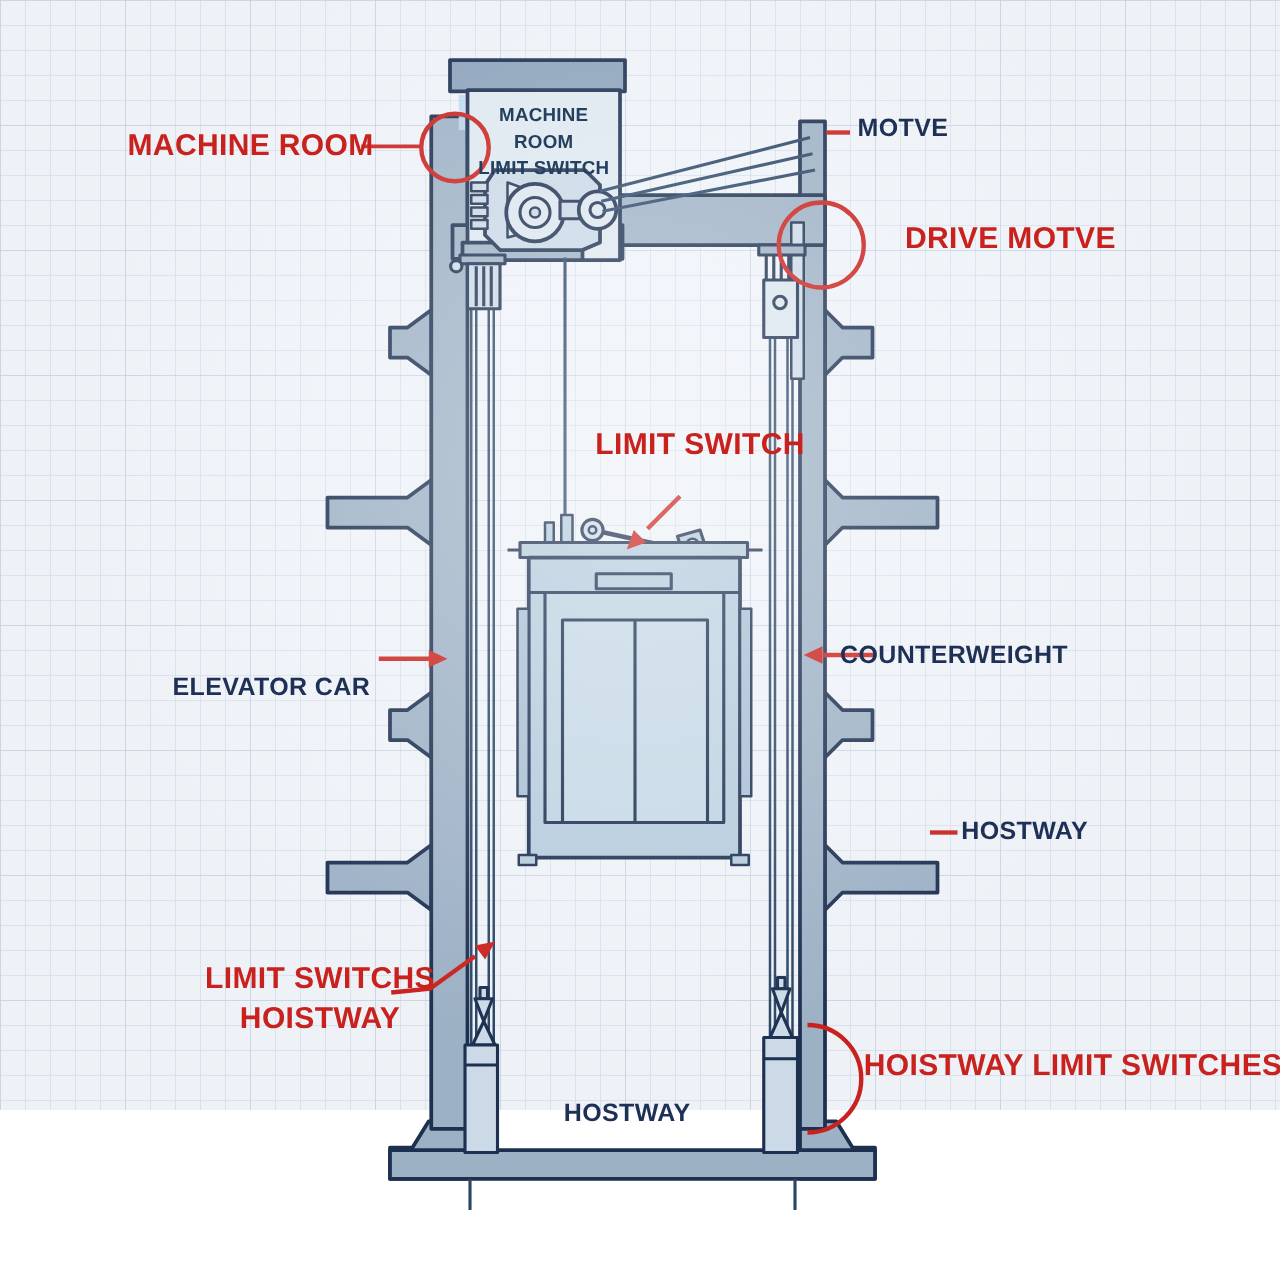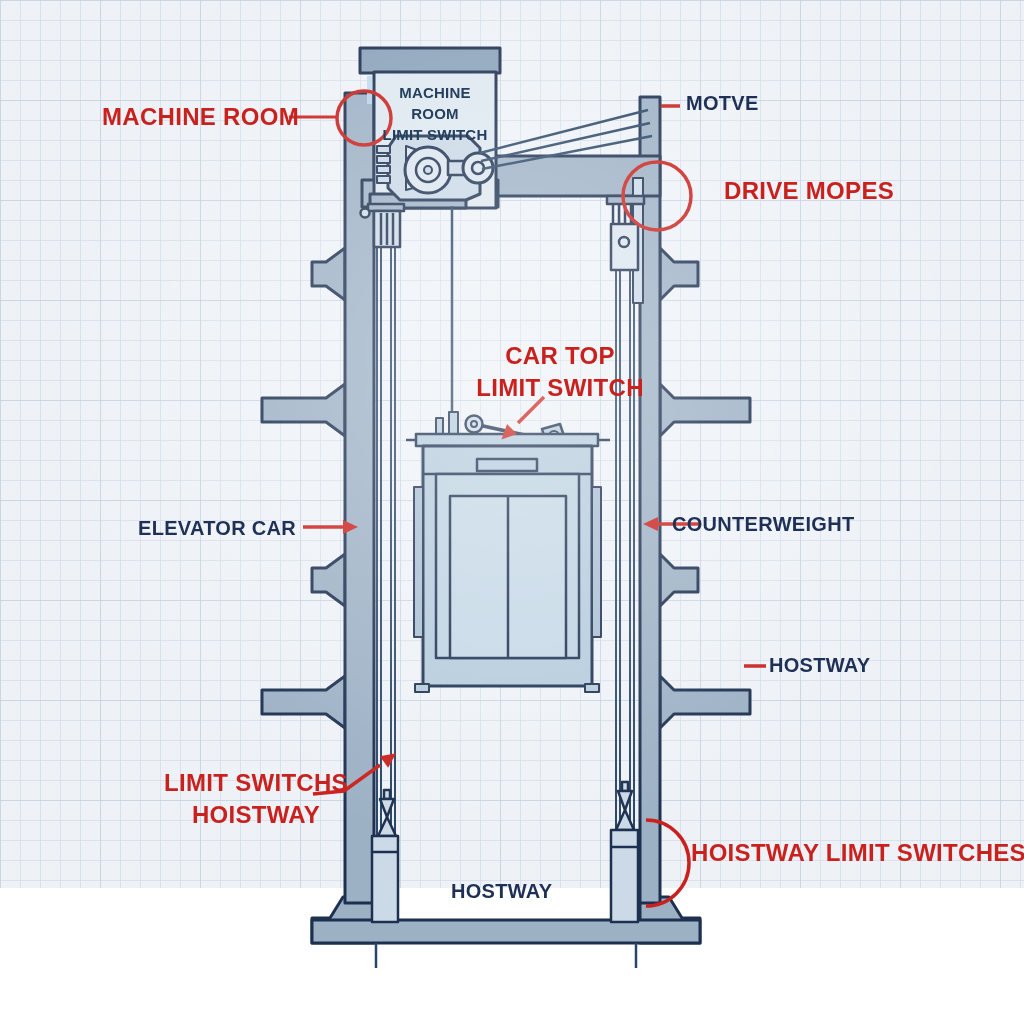--- a/index.html
+++ b/index.html
@@ -171,28 +171,27 @@
 
 <div class="box-text">
   <div>MACHINE ROOM</div>
   <div>LIMIT SWITCH</div>
 </div>
 
 <div class="lbl lbl-red" style="left:102px;top:103px;">MACHINE ROOM</div>
 
 <div class="lbl lbl-navy" style="left:686px;top:92px;">MOTVE</div>
 
-<div class="lbl lbl-red" style="left:724px;top:177px;">DRIVE MOPES</div>
+<div class="lbl lbl-red" style="left:724px;top:177px;">DRIVE MOTVE</div>
 
 <div class="lbl lbl-red lbl-center" style="left:460px;top:340px;width:200px;">
-  <div>CAR TOP</div>
   <div>LIMIT SWITCH</div>
 </div>
 
-<div class="lbl lbl-navy" style="left:138px;top:517px;text-align:right;">ELEVATOR CAR</div>
+<div class="lbl lbl-navy" style="left:138px;top:539px;text-align:right;">ELEVATOR CAR</div>
 
 <div class="lbl lbl-navy" style="left:672px;top:513px;">COUNTERWEIGHT</div>
 
 <div class="lbl lbl-navy" style="left:769px;top:654px;">HOSTWAY</div>
 
 <div class="lbl lbl-red lbl-center" style="left:150px;top:767px;width:212px;">
   <div>LIMIT SWITCHS</div>
   <div>HOISTWAY</div>
 </div>
 

